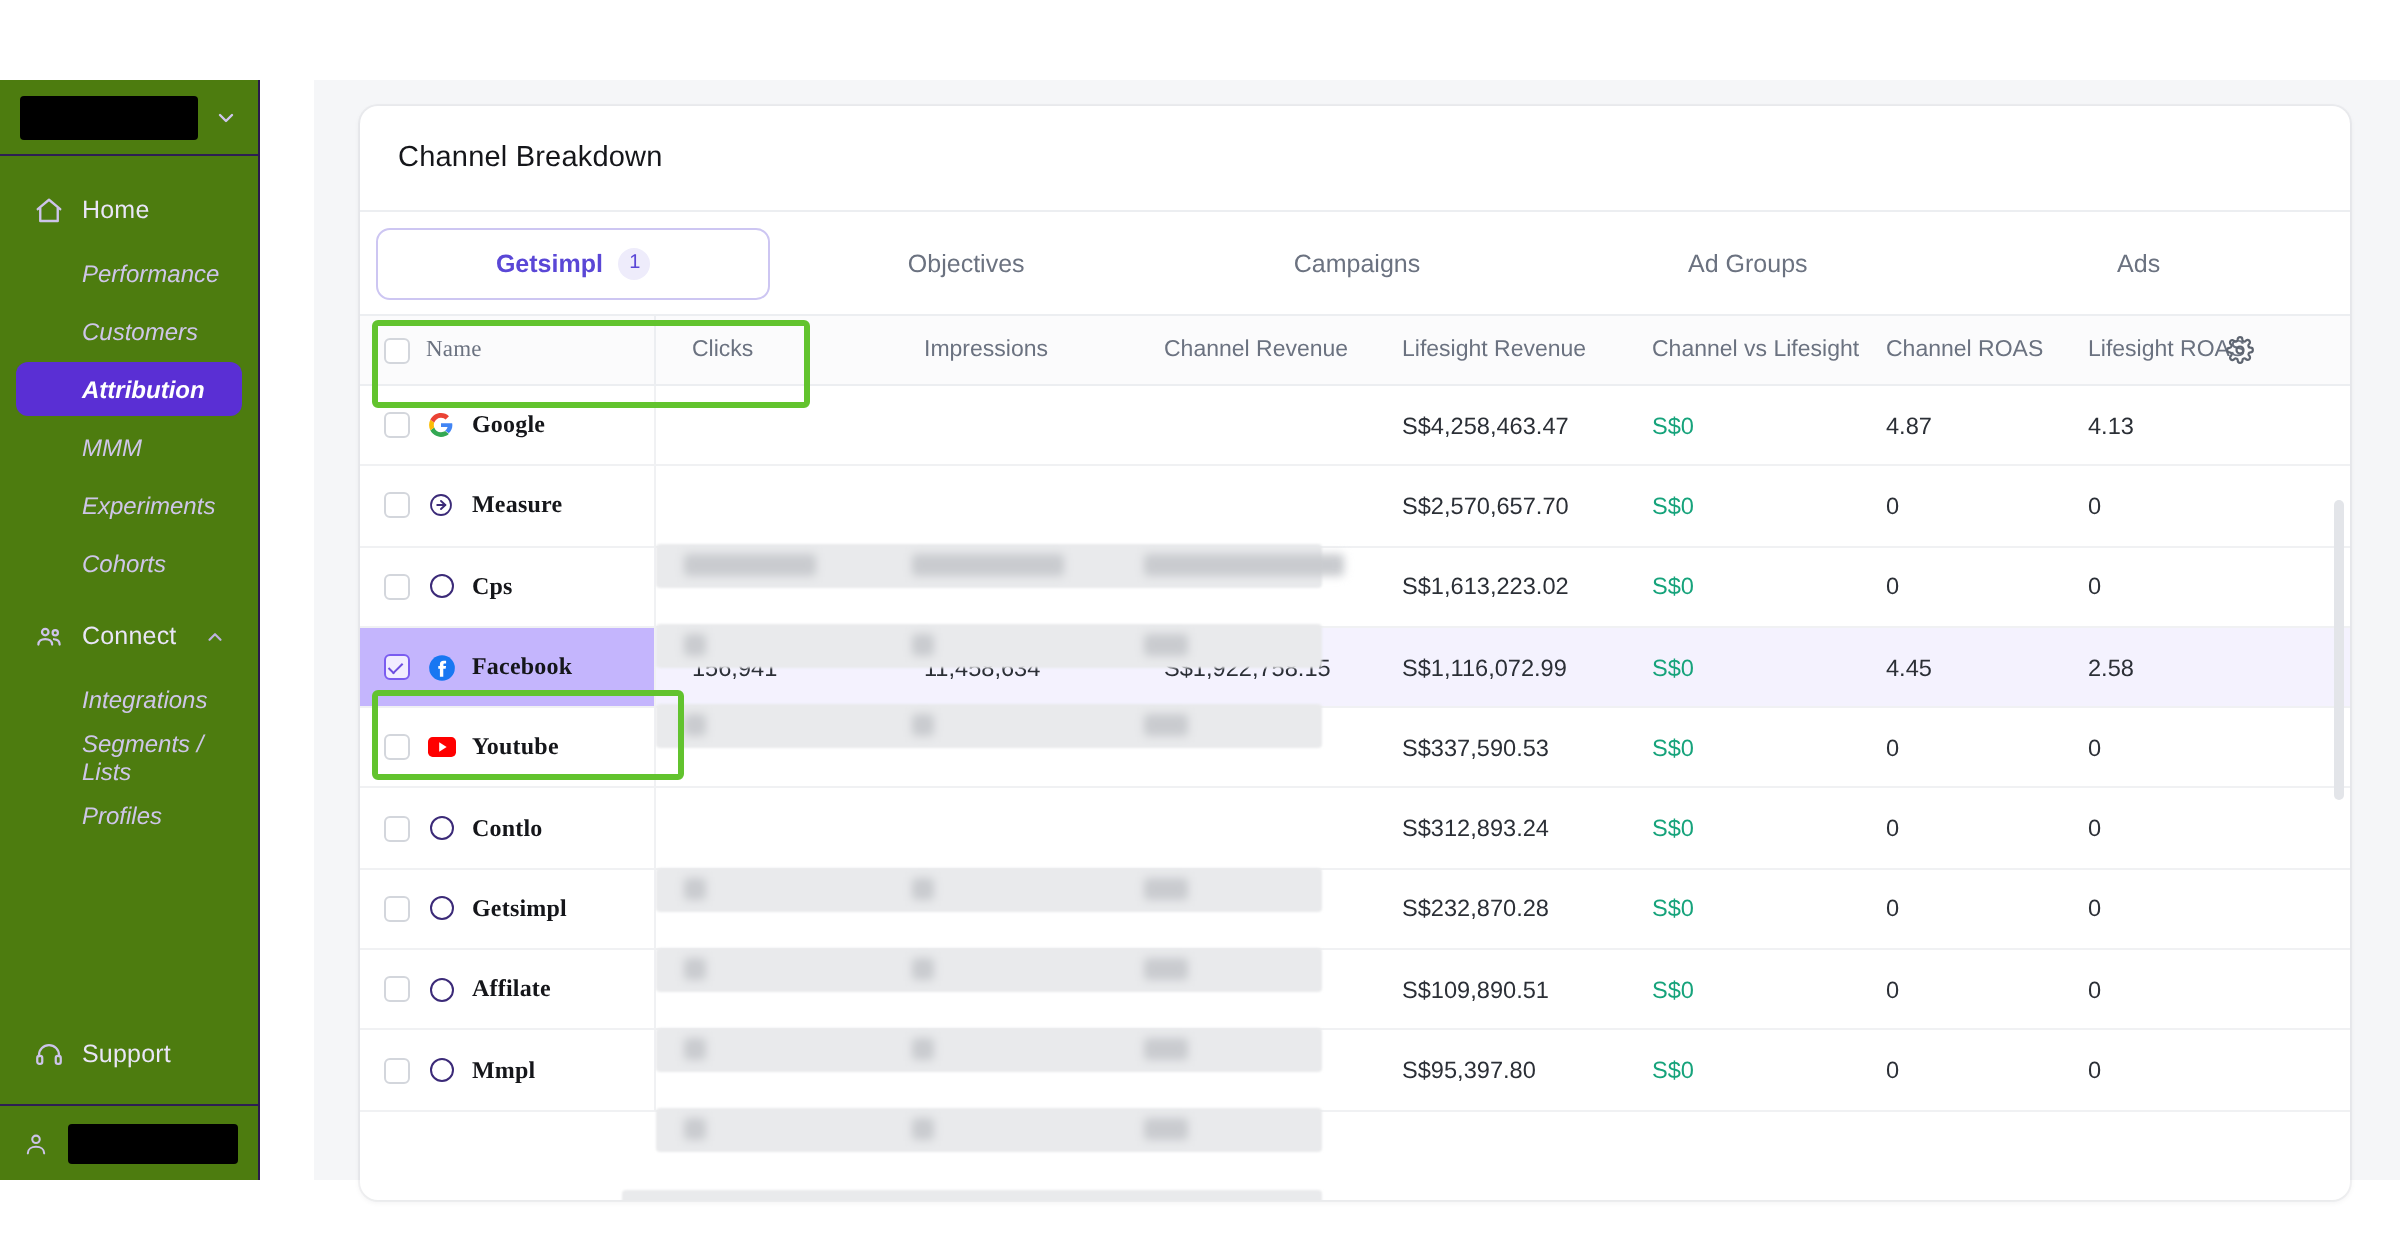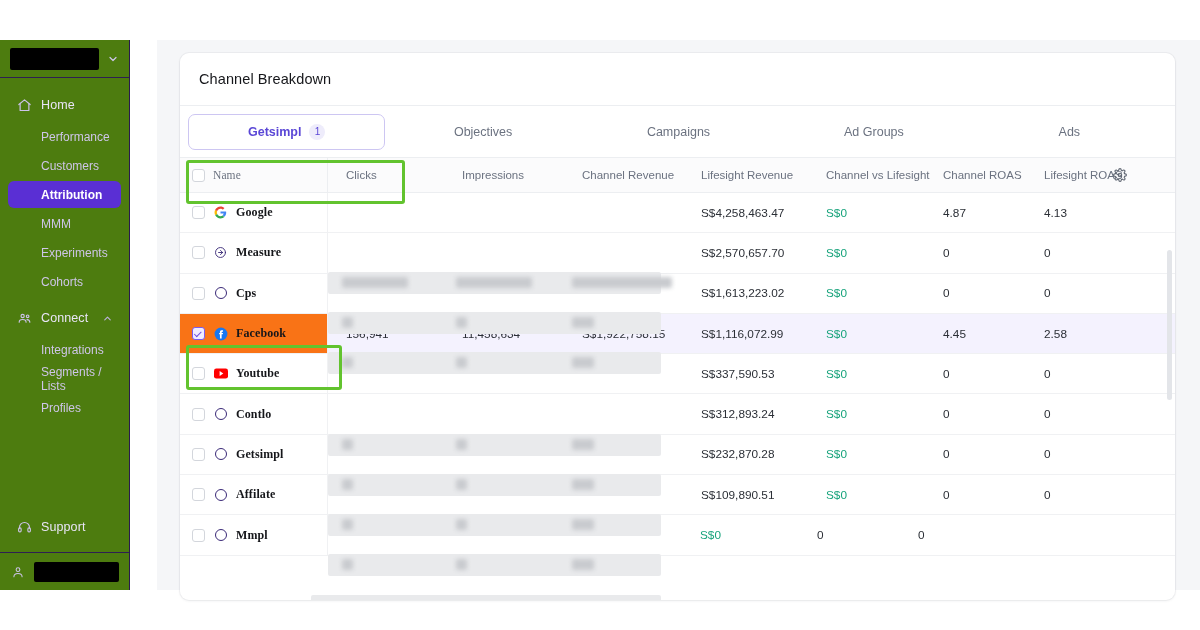--- a/index.html
+++ b/index.html
@@ -55,20 +55,21 @@
   .nav-row .caret { width: 12px; color: #bdb2e0; display:flex; align-items:center; justify-content:center;}
 
   .nav-sub {
     display: flex; align-items: center;
     height: 27px; margin: 0 8px 2px 8px;
     padding-left: 33px;
     border-radius: 6px;
     color: #cec6e8;
     font-size: 12px;
     cursor: pointer;
+    font-style: italic;
   }
   .nav-sub.active { background: #5a2fd4; color: #ffffff; font-weight: bold; }
 
   .nav-bottom { flex: 0 0 auto; padding-bottom: 0; }
   .user-row {
     height: 38px; display: flex; align-items: center;
     padding: 0 10px;
     border-top: 1px solid #2e1f52;
   }
   .user-redacted { width: 86px; height: 20px; background: #000; border-radius: 2px; margin-left: 8px; }
@@ -404,21 +405,21 @@
           <div class="c c-clicks"></div>
           <div class="c c-impr"></div>
           <div class="c c-chrev"></div>
           <div class="c c-lsrev">S$1,613,223.02</div>
           <div class="c c-cvl">S$0</div>
           <div class="c c-chroas">0</div>
           <div class="c c-lsroas">0</div>
         </div>
 
         <div class="row sel">
-          <div class="c-name" style="background:#f97316;">
+          <div class="c-name" style="background:#c4b5fd;">
             <span class="cb checked"></span>
             <span class="brand">
               <svg width="14" height="14" viewBox="0 0 24 24">
                 <circle cx="12" cy="12" r="11" fill="#1877F2"></circle>
                 <path fill="#ffffff" d="M15.1 12.6h-2v6.9h-2.9v-6.9H8.8v-2.4h1.4V8.7c0-1.9 1-3 3.2-3h2.1v2.4h-1.4c-.6 0-.9.3-.9.9v1.2h2.3l-.4 2.4z"></path>
               </svg>
             </span>
             <span class="name-txt">Facebook</span>
           </div>
           <div class="c c-clicks">156,941</div>
@@ -505,20 +506,21 @@
           <div class="c-name">
             <span class="cb"></span>
             <span class="brand">
                 <span class="ring"></span>
               </span>
             <span class="name-txt">Mmpl</span>
           </div>
           <div class="c c-clicks"></div>
           <div class="c c-impr"></div>
           <div class="c c-chrev"></div>
+          <div class="c c-lsrev">S$95,397.80</div>
           <div class="c c-cvl">S$0</div>
           <div class="c c-chroas">0</div>
           <div class="c c-lsroas">0</div>
         </div>
 
         <div class="blurband" style="top:114px;">
           <i style="left:14px;width:66px;"></i>
             <i style="left:128px;width:76px;"></i>
             <i style="left:244px;width:100px;"></i>
         </div>

